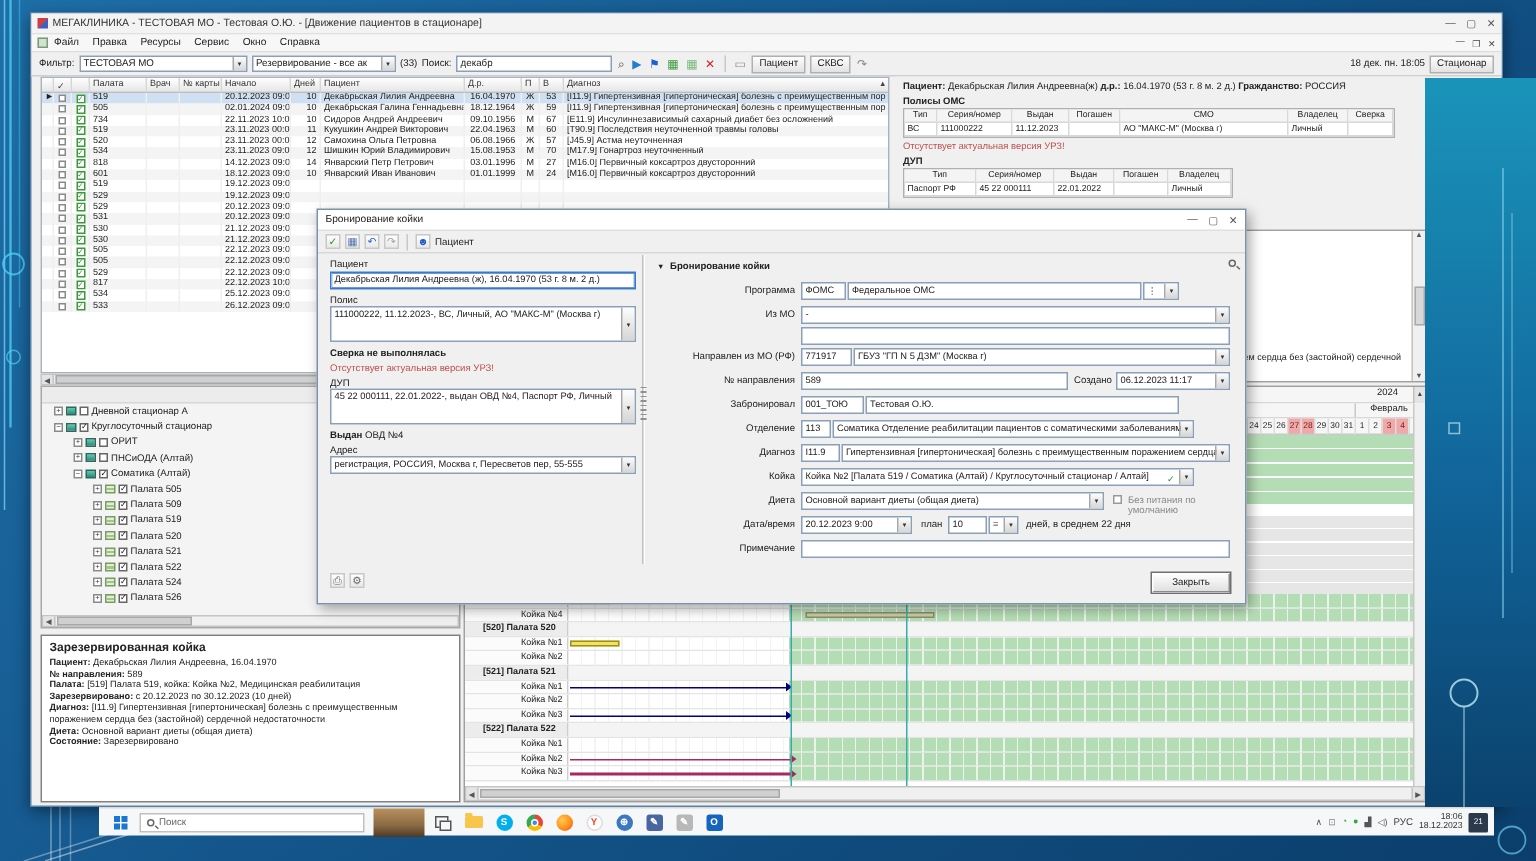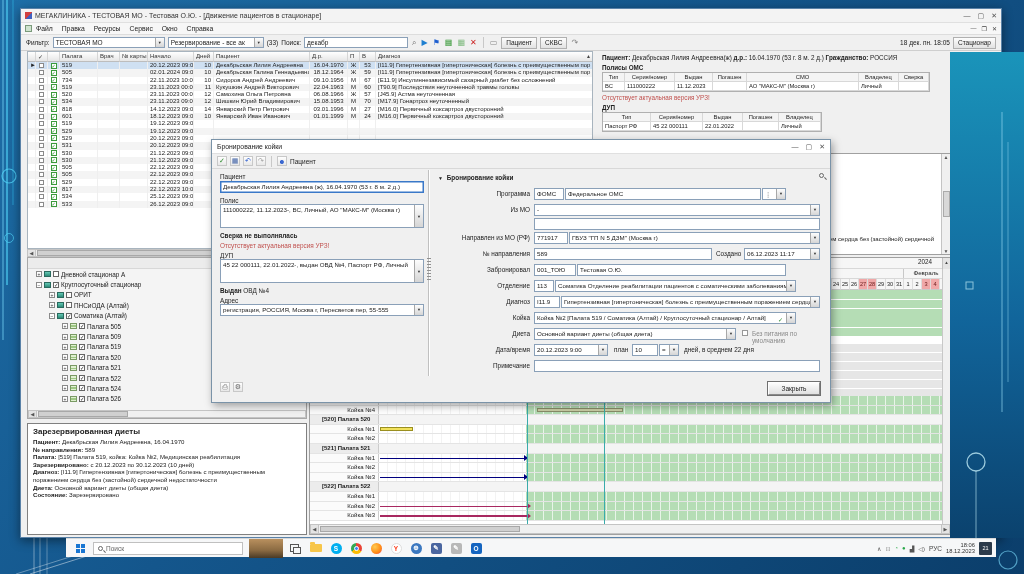--- a/index.html
+++ b/index.html
@@ -777,21 +777,21 @@
             <span class="tlabel">Палата 526</span>
           </div>
         </div>
       <div class="hscroll" style="left:0;bottom:0;width:278px;position:absolute">
         <span class="sbtn">◀</span>
         <span class="sthumb" style="width:90px"></span>
       </div>
     </div>
 
     <div id="reserved">
-      <div id="reserved-title">Зарезервированная диеты</div>
+      <div id="reserved-title">Зарезервированная койка</div>
       <div id="reserved-lines">
           <div class="rline"><b>Пациент: </b><span>Декабрьская Лилия Андреевна, 16.04.1970</span></div>
           <div class="rline"><b>№ направления: </b><span>589</span></div>
           <div class="rline"><b>Палата: </b><span>[519] Палата 519, койка: Койка №2, Медицинская реабилитация</span></div>
           <div class="rline"><b>Зарезервировано: </b><span>с 20.12.2023 по 30.12.2023 (10 дней)</span></div>
           <div class="rline"><b>Диагноз: </b><span>[I11.9] Гипертензивная [гипертоническая] болезнь с преимущественным поражением сердца без (застойной) сердечной недостаточности</span></div>
           <div class="rline"><b>Диета: </b><span>Основной вариант диеты (общая диета)</span></div>
           <div class="rline"><b>Состояние: </b><span>Зарезервировано</span></div>
         </div>
     </div>

